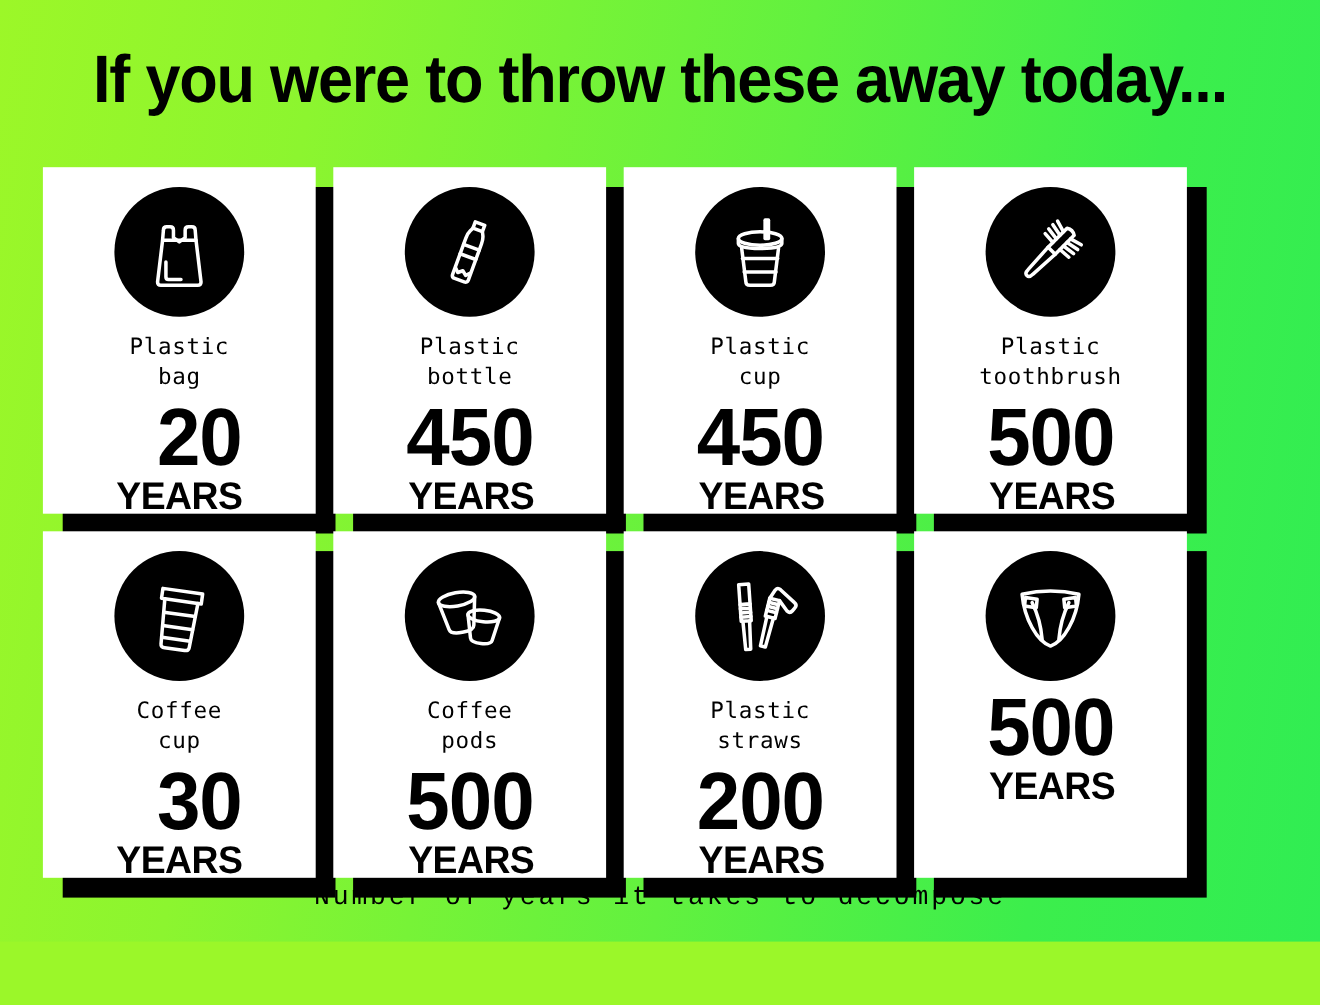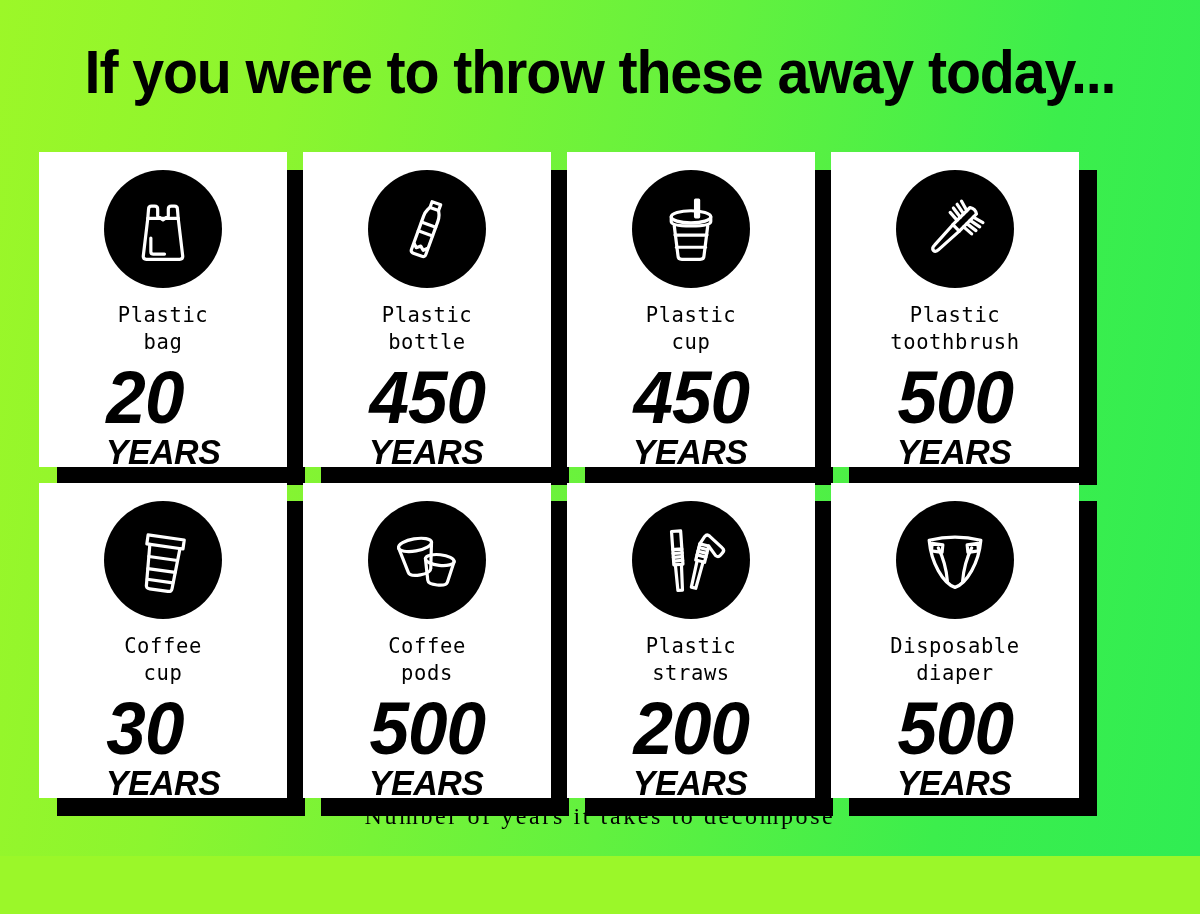--- a/index.html
+++ b/index.html
@@ -118,23 +118,22 @@
     color: #000000;
     text-align: center;
     letter-spacing: 0.6px;
     font-weight: 400;
     white-space: pre-line;
   }
 
   
   .figure {
     margin-top: 8px;
-    text-align: left;
+    text-align: right;
     line-height: 1;
-    font-style: italic;
   }
   .number {
     display: block;
     font-family: "Liberation Sans", sans-serif;
     font-weight: bold;
     font-size: 74px;
     letter-spacing: -1px;
     color: #000000;
     line-height: 0.92;
     transform: scaleX(0.96);
@@ -151,21 +150,21 @@
     transform: scaleX(0.97);
   }
 
   
   .footer {
     position: absolute;
     left: 0;
     bottom: 26px;
     width: 1200px;
     text-align: center;
-    font-family: Liberation Serif, serif;
+    font-family: Liberation Mono, monospace;
     font-size: 24px;
     letter-spacing: 2.6px;
     color: #000000;
   }
 </style>
 </head>
 <body>
 
 <div id="infographic">
 
@@ -345,22 +344,20 @@
       <div class="card">
         <div class="icon-circle">
           <svg viewBox="0 0 100 100">
             <path d="M16 24 Q50 16 84 24 Q82 46 72 64 Q62 82 50 86 Q38 82 28 64 Q18 46 16 24 Z"></path>
             <path d="M28 34 Q38 54 40 78"></path>
             <path d="M72 34 Q62 54 60 78"></path>
             <path d="M20 28 L34 30 L33 40 L19 38 Z"></path>
             <path d="M80 28 L66 30 L67 40 L81 38 Z"></path>
           </svg>
         </div>
-        <div class="label">Disposable
-diaper</div>
         <div class="figure">
           <span class="number">500</span>
           <span class="years">YEARS</span>
         </div>
       </div>
     </div>
 
   </div>
 
   <div class="footer">Number of years it takes to decompose</div>

